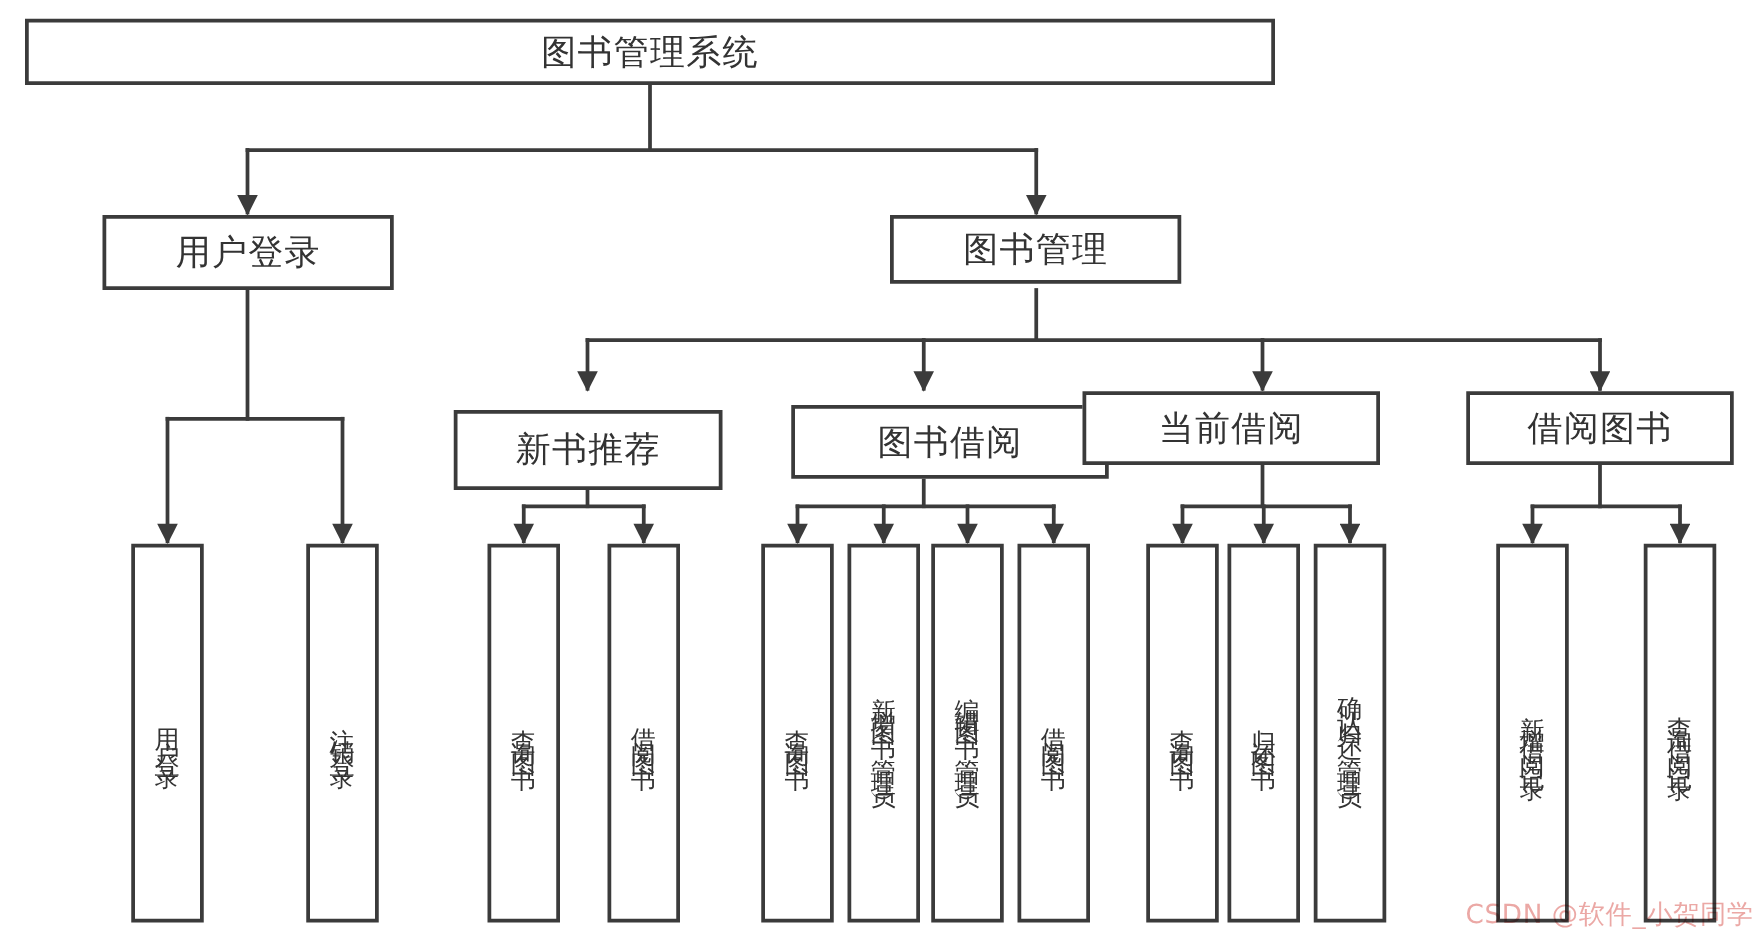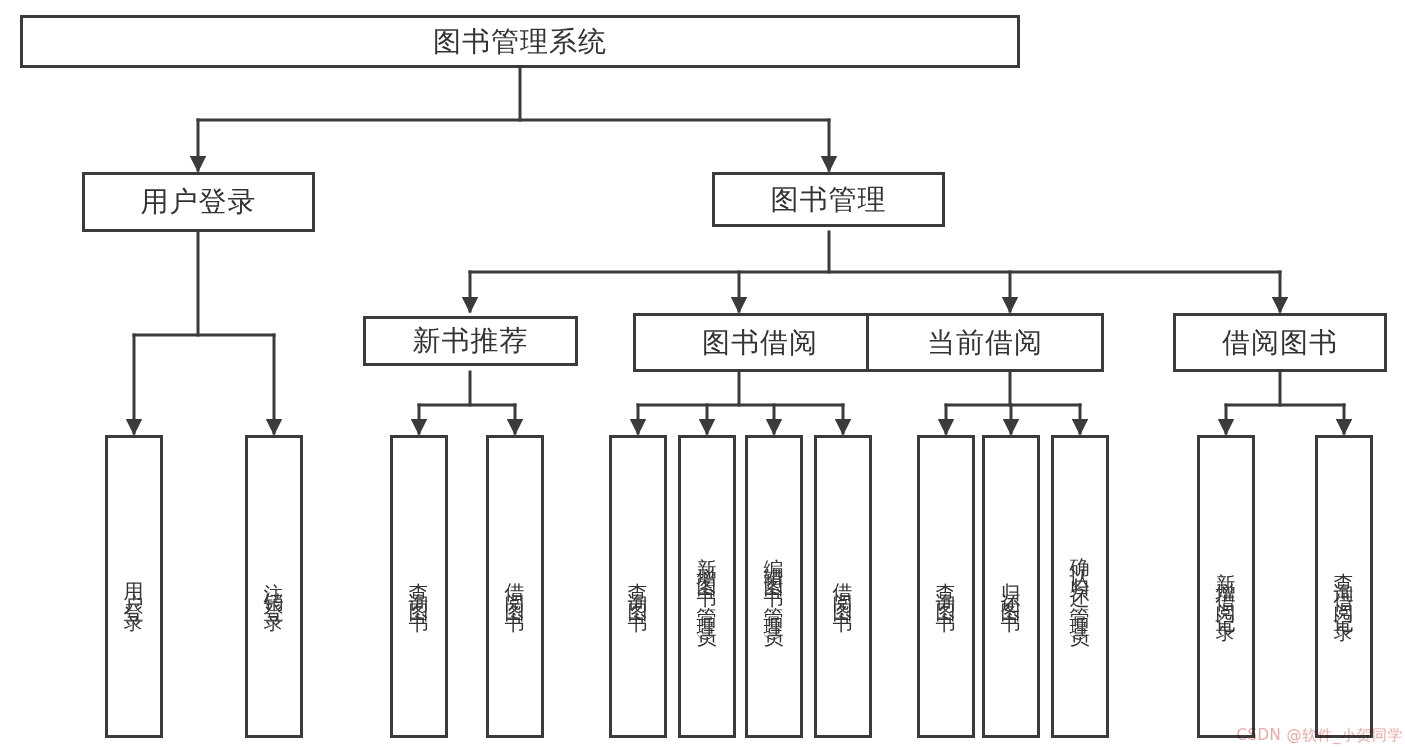--- a/index.html
+++ b/index.html
@@ -13,21 +13,21 @@
     border:3px solid #3b3b3b;display:flex;align-items:center;justify-content:center;
   }
   .hbox .label{font-size:28px;color:#333333;letter-spacing:1px;white-space:nowrap;}
   .vbox .vtext{
     writing-mode:vertical-rl;text-orientation:mixed;
     font-size:20px;color:#333333;letter-spacing:10px;line-height:1;
     white-space:nowrap;
   }
   #watermark{
     position:absolute;right:2px;bottom:2px;
-    font-size:15px;letter-spacing:0.5px;color:rgba(222,115,110,0.62);
+    font-size:21px;letter-spacing:0.5px;color:rgba(222,115,110,0.62);
     mix-blend-mode:multiply;white-space:nowrap;z-index:5;margin-left:22px;
   }
 </style>
 </head>
 <body>
 
 <div id="canvas">
 
   <svg id="connectors" viewBox="0 0 1405 747" xmlns="http://www.w3.org/2000/svg">
     <defs>
@@ -83,24 +83,24 @@
     <span class="label">图书管理系统</span>
   </div>
 
   <div class="box hbox" style="left:82px;top:172px;width:233px;height:60px">
     <span class="label">用户登录</span>
   </div>
   <div class="box hbox" style="left:712px;top:172px;width:233px;height:55px">
     <span class="label">图书管理</span>
   </div>
 
-  <div class="box hbox" style="left:363px;top:316px;width:215px;height:50px">
+  <div class="box hbox" style="left:363px;top:328px;width:215px;height:64px">
     <span class="label">新书推荐</span>
   </div>
-  <div class="box hbox" style="left:633px;top:313px;width:254px;height:59px">
+  <div class="box hbox" style="left:633px;top:324px;width:254px;height:59px">
     <span class="label">图书借阅</span>
   </div>
   <div class="box hbox" style="left:866px;top:313px;width:238px;height:59px">
     <span class="label">当前借阅</span>
   </div>
   <div class="box hbox" style="left:1173px;top:313px;width:214px;height:59px">
     <span class="label">借阅图书</span>
   </div>
 
   <div class="box vbox" style="left:105px;top:435px;width:58px;height:303px">

